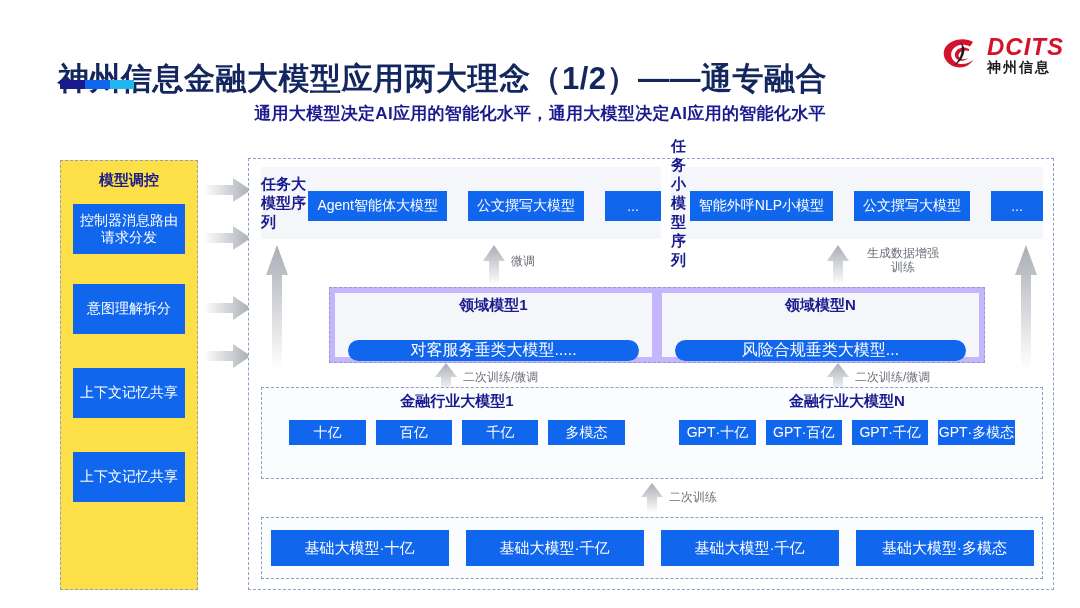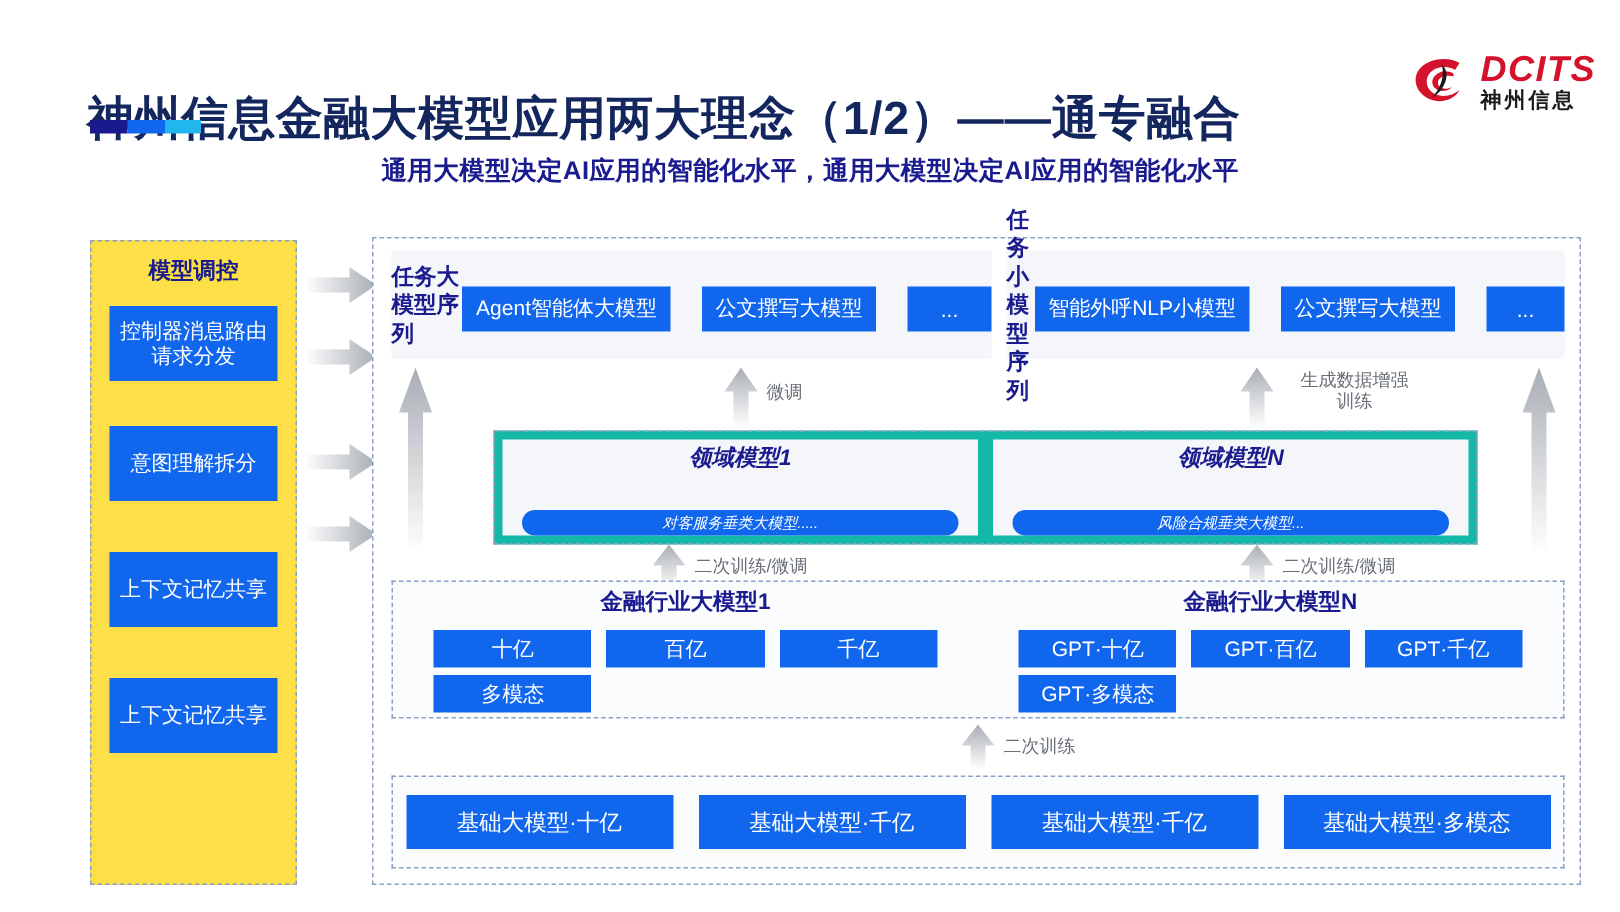--- a/index.html
+++ b/index.html
@@ -106,48 +106,47 @@
     display: flex; align-items: center; justify-content: center;
     padding: 0 9px; white-space: nowrap;
   }
   .chip.dots { width: 56px; }
   .chip.dots-r { width: 52px; }
 
   
   .domain-block {
     position: absolute; left: 80px; top: 128px;
     width: 656px; height: 76px;
-    border: 1px dashed #8aa0c8; background: #14b8a6;
+    border: 1px dashed #8aa0c8; background: #c4b5fd;
     display: flex;
-    font-style: italic;
   }
   .domain-col {
     flex: 1; background: #f4f6f9; margin: 5px;
     display: flex; flex-direction: column; align-items: center;
     padding-top: 3px;
   }
   .domain-bar {
     width: 92%; height: 30px; background: #1166EE; color: #fff;
     display: flex; align-items: center; justify-content: center;
-    font-size: 10px; margin-top: 19px; border-radius: 11px;
+    font-size: 16px; margin-top: 19px; border-radius: 11px;
   }
 
   
   .industry-block {
     position: absolute; left: 12px; top: 228px;
     width: 782px; height: 92px;
     border: 1px dashed #8aa0c8; background: #fbfcfe;
     display: flex;
   }
   .industry-col {
     flex: 1; display: flex; flex-direction: column; align-items: center;
     padding-top: 4px;
   }
   .grid2 {
-    display: grid; grid-template-columns: 1fr 1fr 1fr; gap: 5px 10px;
+    display: grid; grid-template-columns: 1fr 1fr 1fr 1fr; gap: 5px 10px;
     width: 86%; margin-top: 3px;
   }
   .cell {
     background: #1166EE; color: #fff; height: 25px;
     display: flex; align-items: center; justify-content: center;
     font-size: 14px;
   }
 
   
   .base-block {

